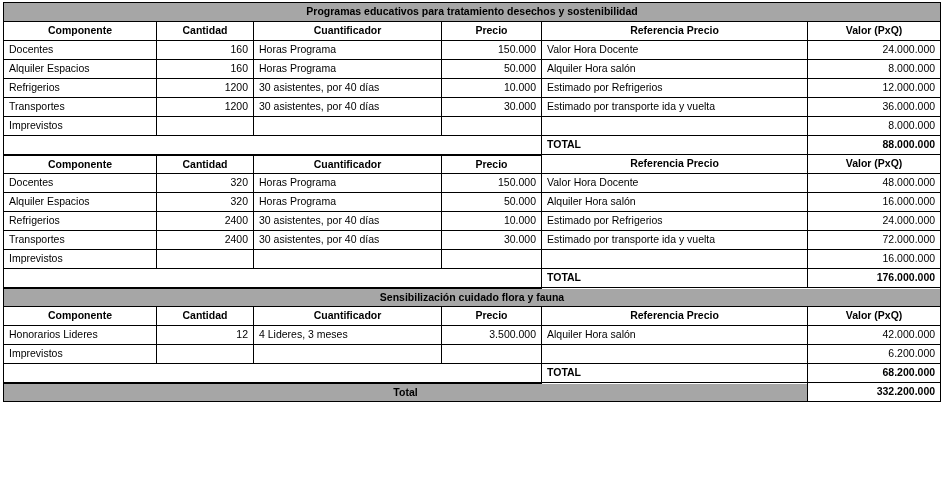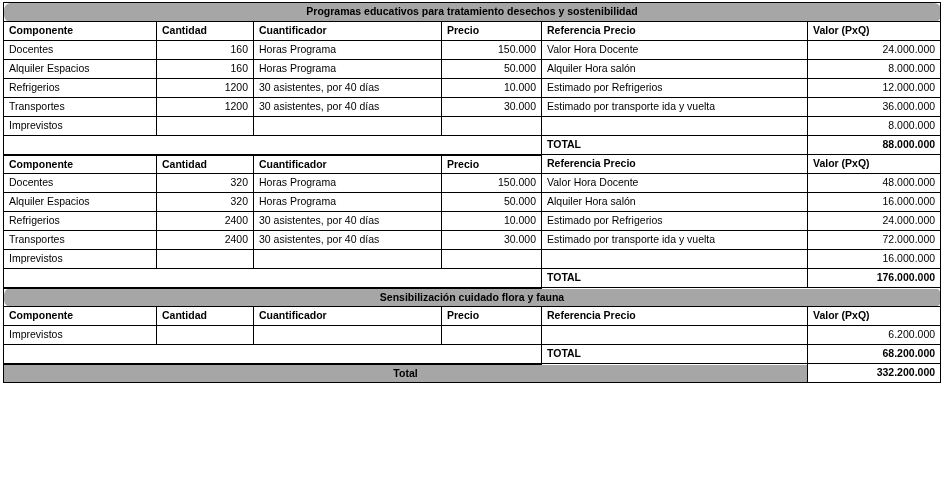--- a/index.html
+++ b/index.html
@@ -49,28 +49,28 @@
   col.c-valor        { width: 133px; }
 
   .section-title td {
     background: #a6a6a6;
     text-align: center;
     font-weight: bold;
     font-size: 10.5px;
     height: 18px;
     border-top: 2px solid #000000;
     border-bottom: 2px solid #000000;
-    border-radius: 7px;
   }
 
   .col-head td {
     font-weight: bold;
     font-size: 10.5px;
     height: 20px;
     border-bottom: 1.5px solid #000000;
+    text-align: center;
   }
 
   .num { text-align: right; }
   .bold { font-weight: bold; }
 
   .total-row td {
     font-weight: bold;
     border-bottom: 2px solid #000000;
   }
   .total-row td.blank-span {
@@ -219,20 +219,28 @@
         </tr>
         <tr class="col-head">
           <td>Componente</td>
           <td>Cantidad</td>
           <td>Cuantificador</td>
           <td>Precio</td>
           <td>Referencia Precio</td>
           <td>Valor (PxQ)</td>
         </tr>
         <tr>
+          <td>Honorarios Lideres</td>
+          <td class="num">12</td>
+          <td>4 Lideres, 3 meses</td>
+          <td class="num">3.500.000</td>
+          <td>Alquiler Hora salón</td>
+          <td class="num">42.000.000</td>
+        </tr>
+        <tr>
           <td>Imprevistos</td>
           <td class="num"></td>
           <td></td>
           <td class="num"></td>
           <td></td>
           <td class="num">6.200.000</td>
         </tr>
         <tr class="total-row">
           <td class="blank-span" colspan="4"></td>
           <td class="bold">TOTAL</td>

